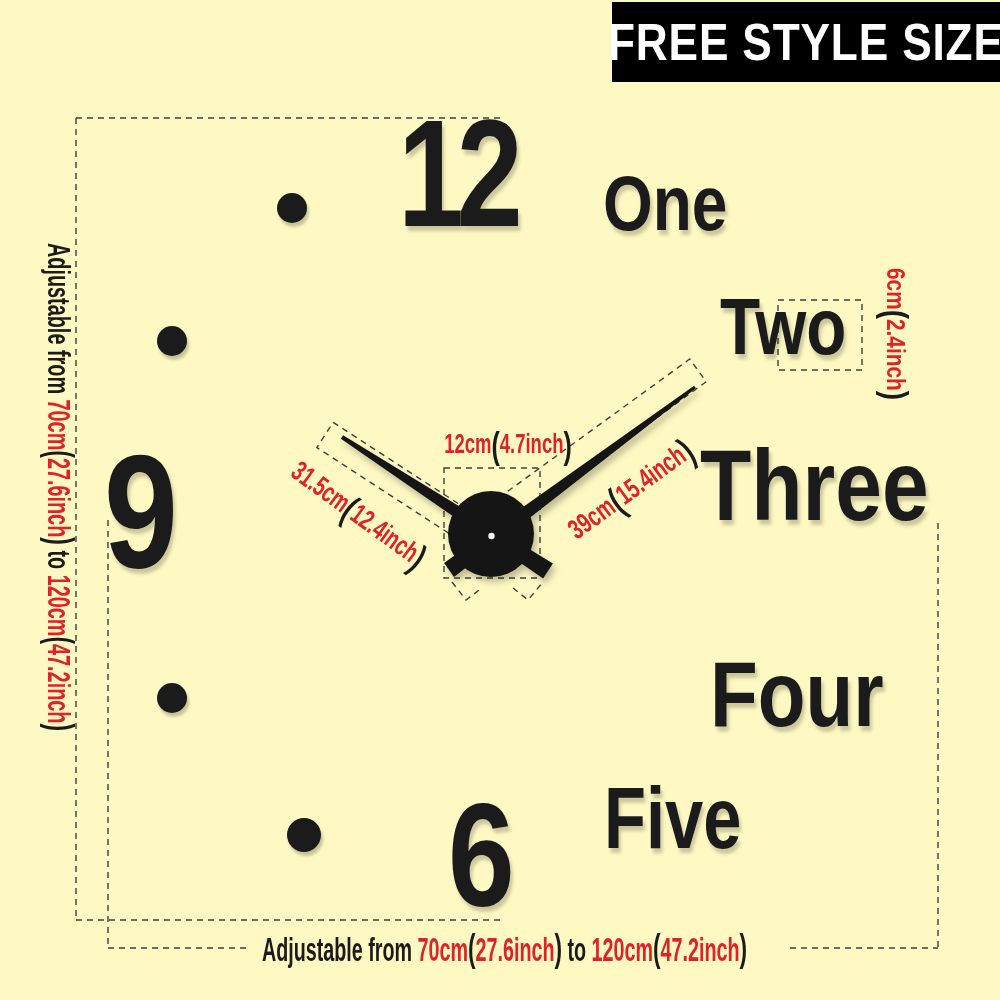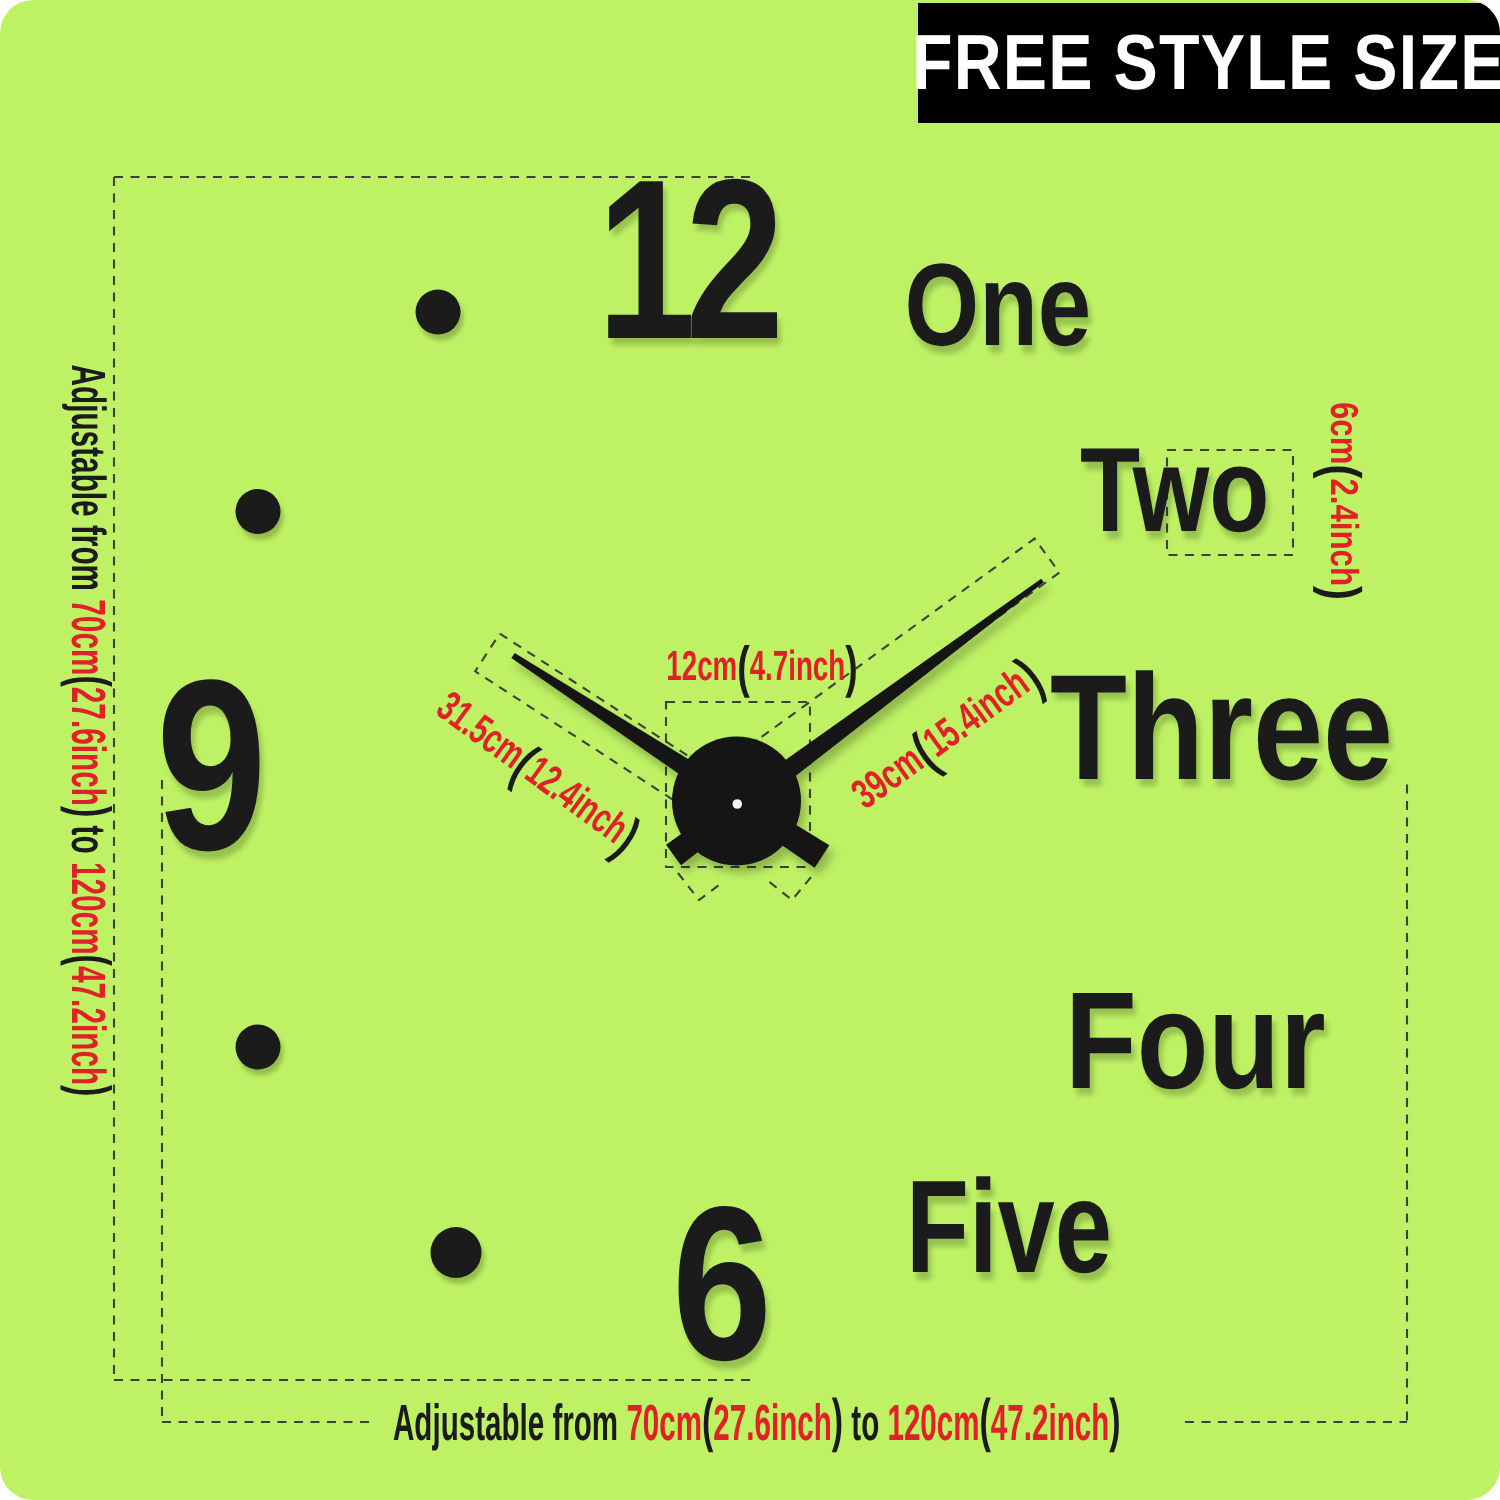--- a/index.html
+++ b/index.html
@@ -1,19 +1,18 @@
 <!DOCTYPE html>
 <html style="--red: #e02127; --black: #1b1b1b; --banner-bg: #000000; --banner-text: #ffffff;"><head>
 <meta charset="utf-8">
 <style>
   html,body{margin:0;padding:0;background:#ffffff;}
   #canvas{
-    position:relative;width:1000px;height:1000px;background:#bef264;overflow:hidden;
+    position:relative;width:1000px;height:1000px;background:#fef9c3;overflow:hidden;
     font-family:"Liberation Sans",sans-serif;
-    border-radius:22px;
   }
   
   .banner{
     position:absolute;left:612px;top:2px;width:388px;height:80px;
     background:var(--banner-bg,#000);display:flex;align-items:center;justify-content:center;
   }
   .banner span{
     color:var(--banner-text,#fff);font-size:52px;font-weight:bold;letter-spacing:1px;
     transform:scaleX(.85);white-space:nowrap;
   }

